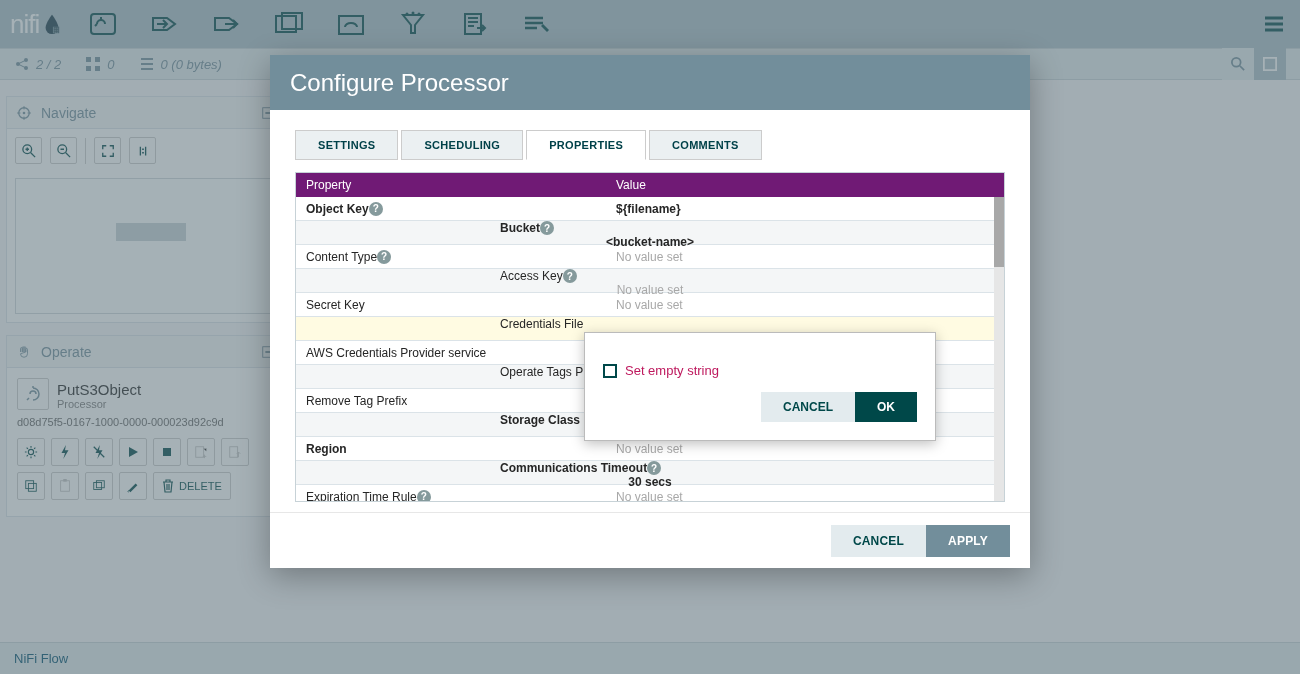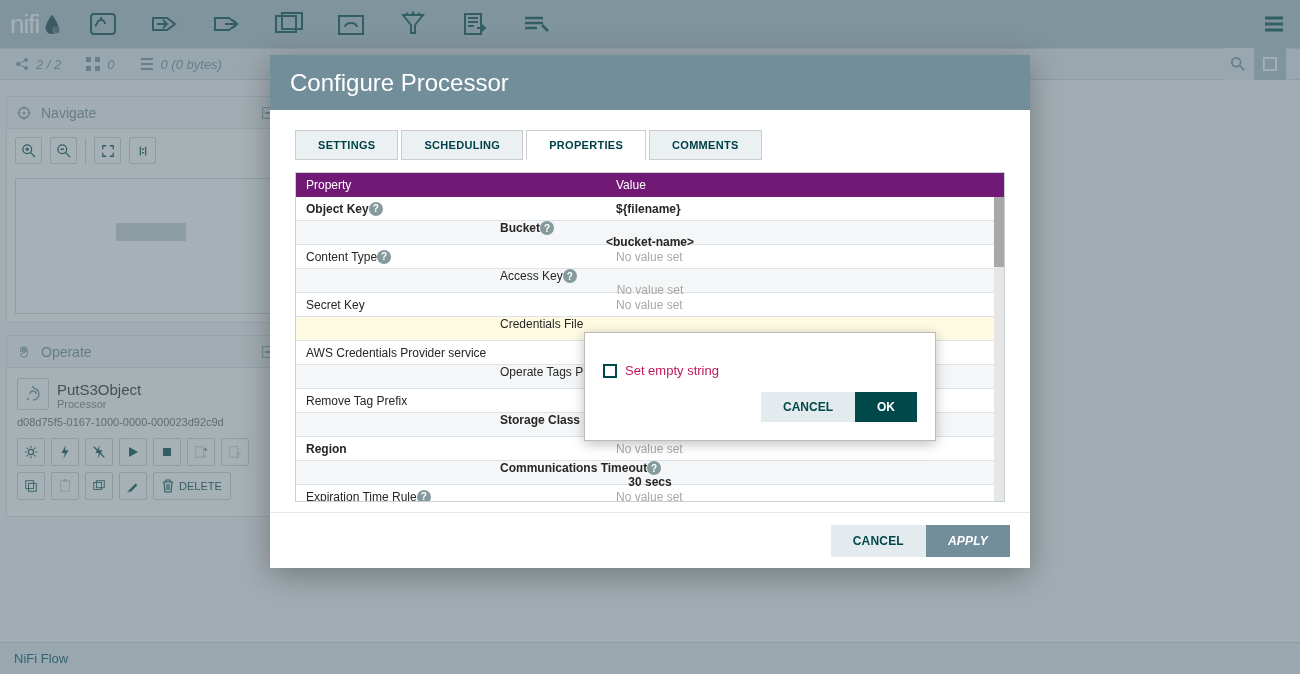--- a/index.html
+++ b/index.html
@@ -159,21 +159,21 @@
 
   .dlg-footer {
     height:56px; display:flex; justify-content:flex-end; align-items:center; padding:0 20px; gap:0;
     border-top:1px solid #e7e7e7;
   }
   .dlg-btn {
     height:32px; padding:0 22px; font-size:12px; font-weight:bold; letter-spacing:.2px;
     display:flex; align-items:center; justify-content:center; cursor:pointer; border:none;
   }
   .dlg-btn.secondary { background:#e3ebee; color:#004849; }
-  .dlg-btn.primary { background:#728e9b; color:#fff;font-style:italic; }
+  .dlg-btn.primary { background:#728e9b; color:#fff; }
 
   
   .popup {
     position:absolute; left:584px; top:332px; width:352px;
     background:#fff; border:1px solid #bbb; box-shadow:0 3px 12px rgba(0,0,0,.25);
     padding:18px;
   }
   .popup textarea {
     width:100%; height:76px; resize:both;
     border:1px solid #333; padding:6px; font-size:13px; font-family:inherit;

